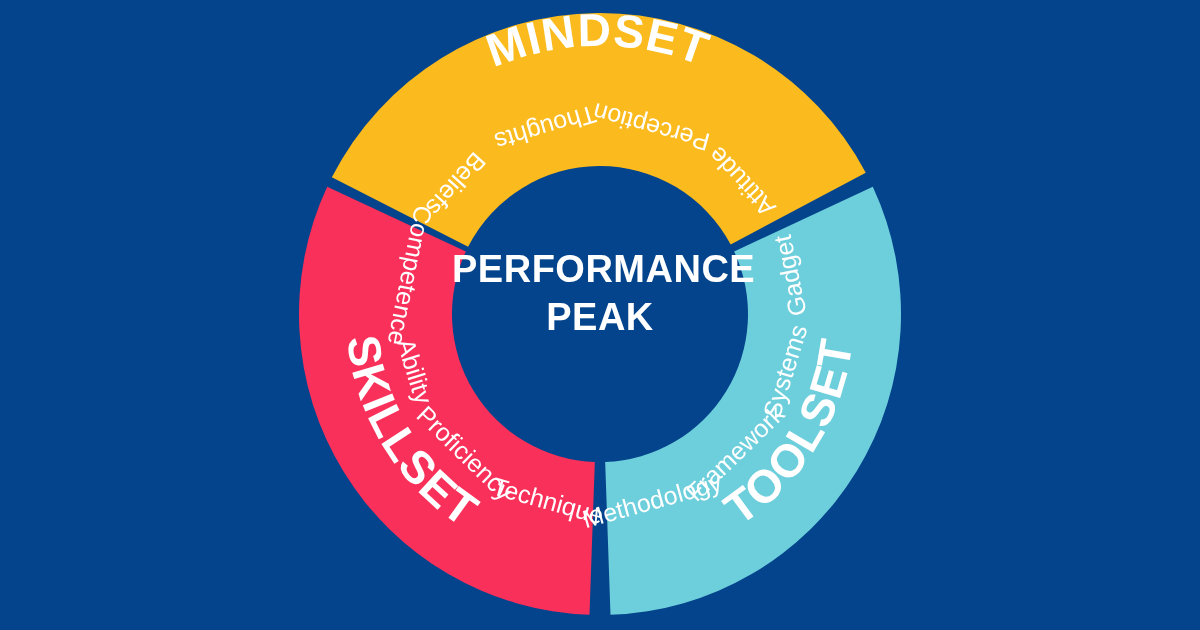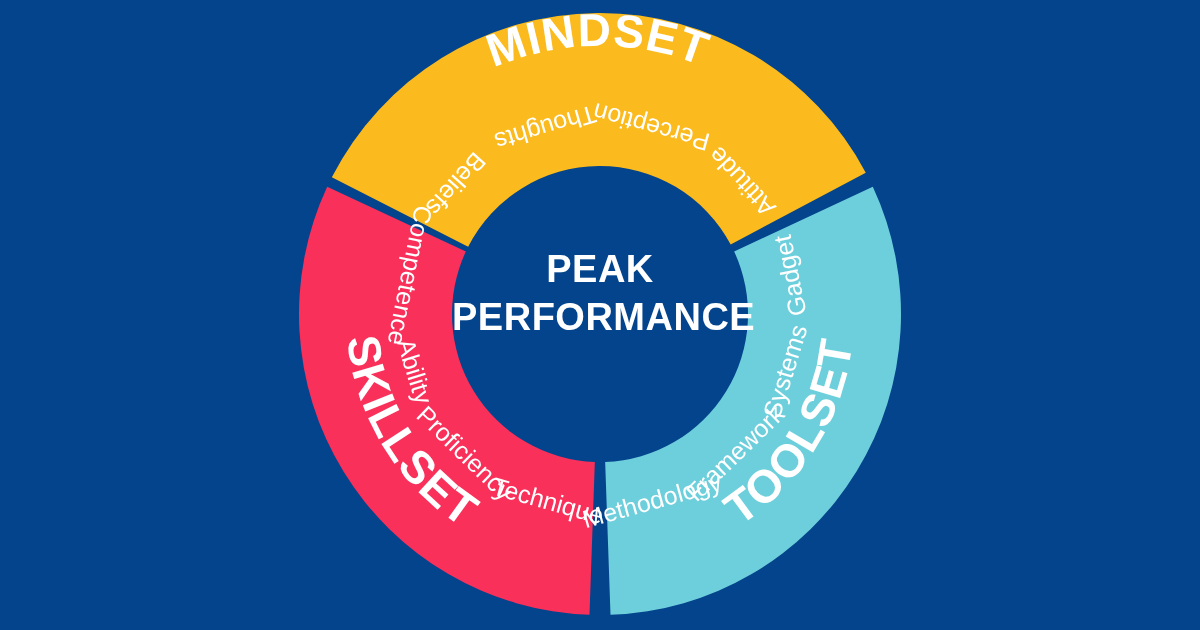--- a/index.html
+++ b/index.html
@@ -85,17 +85,17 @@
         <text class="ring-label-minor" x="652.6" y="502.8" text-anchor="middle" dominant-baseline="middle" transform="rotate(-15.56 652.6 502.8)">Methodology</text>
         <text class="ring-label-major" dy="0"><textPath xlink:href="#tp2" href="#tp2" startOffset="50%" text-anchor="middle">SKILLSET</textPath></text>
         <text class="ring-label-minor" x="547.4" y="502.8" text-anchor="middle" dominant-baseline="middle" transform="rotate(15.56 547.4 502.8)">Technique</text>
         <text class="ring-label-minor" x="463.4" y="454.5" text-anchor="middle" dominant-baseline="middle" transform="rotate(44.19 463.4 454.5)">Proficiency</text>
         <text class="ring-label-minor" x="412.8" y="371.9" text-anchor="middle" dominant-baseline="middle" transform="rotate(72.81 412.8 371.9)">Ability</text>
         <text class="ring-label-minor" x="407.9" y="275.1" text-anchor="middle" dominant-baseline="middle" transform="rotate(101.44 407.9 275.1)">Competence</text>
       </g>
   </svg>
 
   <div class="center-title">
+    <span class="line">PERFORMANCE</span>
     <span class="line">PEAK</span>
-    <span class="line">PERFORMANCE</span>
   </div>
 
 </div>
 
 </body></html>

